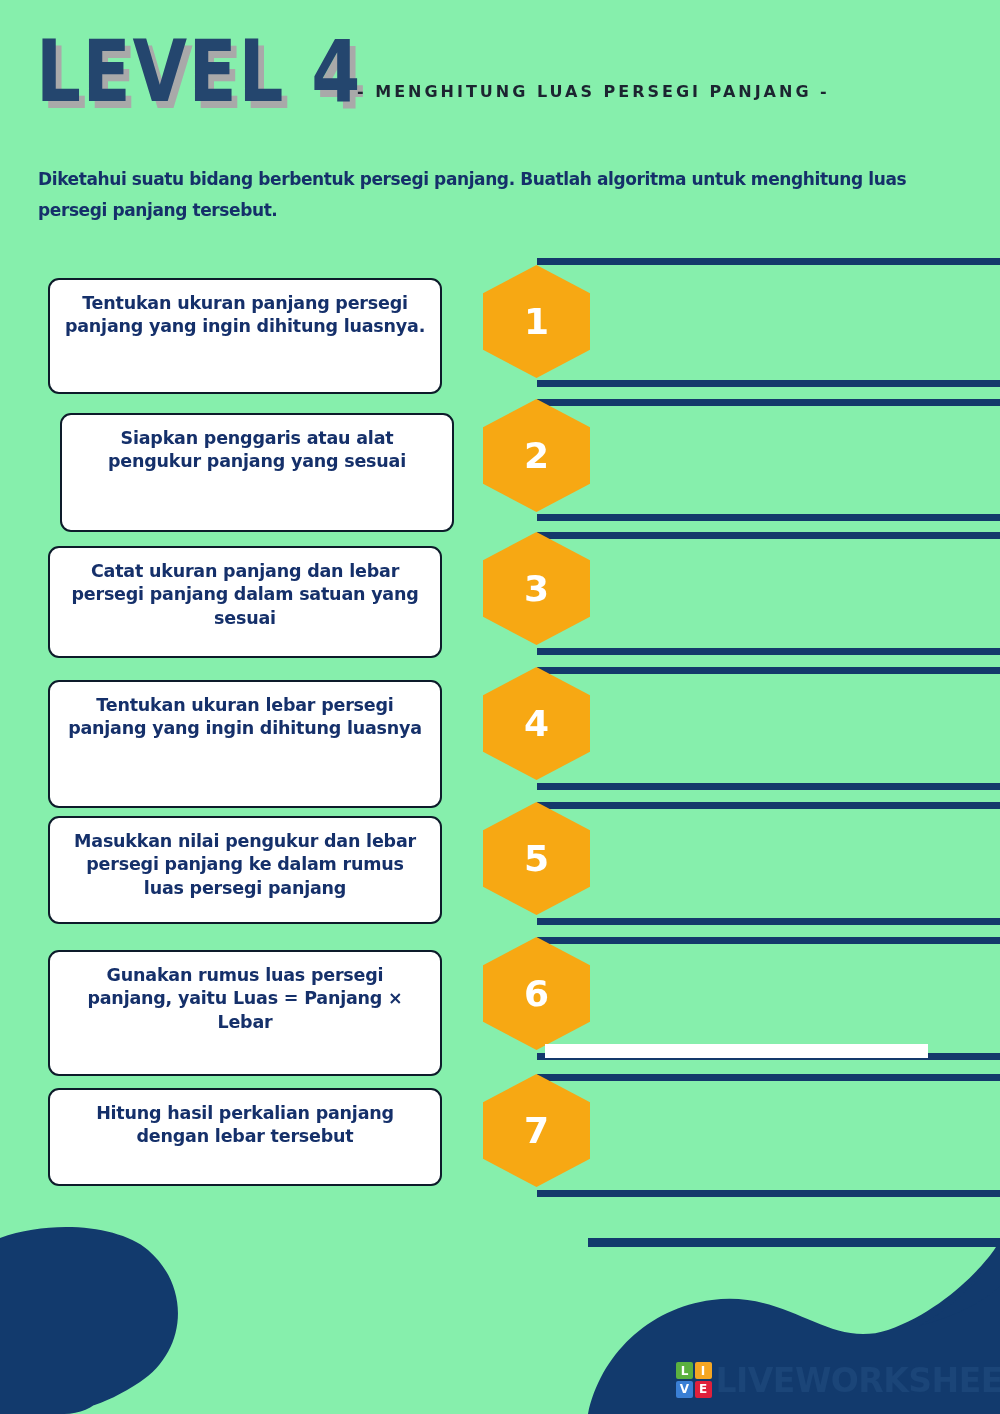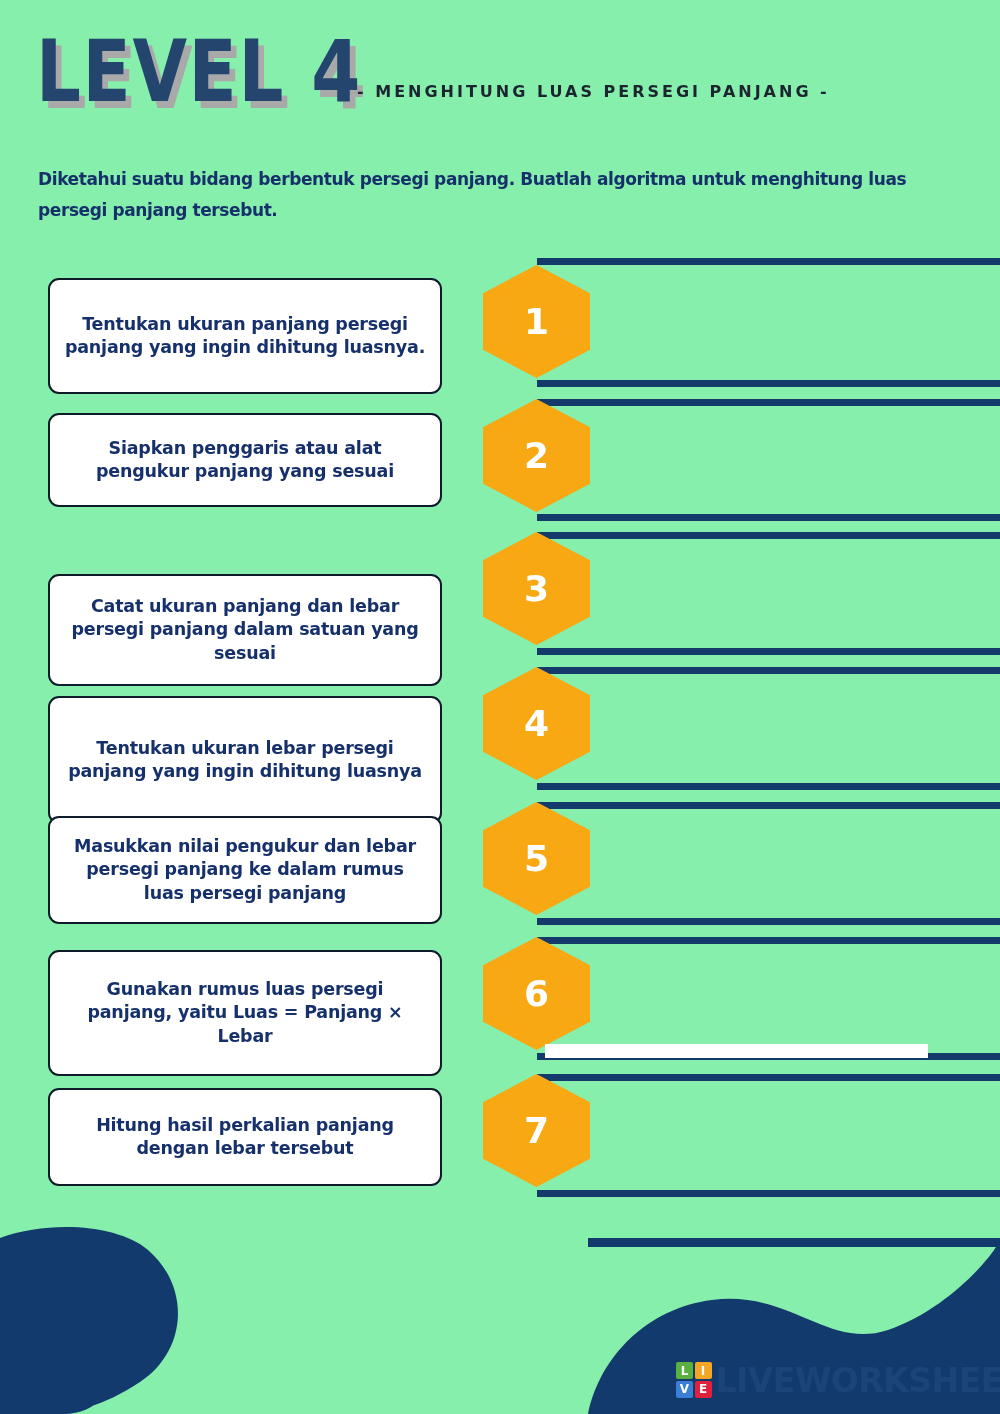--- a/index.html
+++ b/index.html
@@ -79,23 +79,23 @@
 
   .step-box {
     position: absolute;
     left: 48px;
     box-sizing: border-box;
     border: 2.6px solid #0d1b2a;
     border-radius: 11px;
     background: #ffffff;
     width: 394px;
     display: flex;
-    align-items: center;
+    align-items: flex-start;
     justify-content: center;
-    padding: 2px 14px;
+    padding: 12px 14px;
   }
   .step-box-text {
     font-family: "DejaVu Sans", sans-serif;
     font-size: 17.5px;
     font-weight: bold;
     color: #15306a;
     text-align: center;
     line-height: 1.34;
     letter-spacing: -0.2px;
   }
@@ -193,41 +193,41 @@
         <div class="step-box" style="top: 22px; height: 116px;">
           <div class="step-box-text">Tentukan ukuran panjang persegi panjang yang ingin dihitung luasnya.</div>
         </div>
         <div class="hexagon" style="top: 9px; height: 113px;">
           <div class="hex-number">1</div>
         </div>
       </div>
       <div class="step-row" style="position: absolute; left: 0px; top: 0px; height: 0px;">
         <div class="answer-line" style="top: 143px;"></div>
         <div class="answer-line" style="top: 258px;"></div>
-        <div class="step-box" style="top: 157px; height: 94px;">
+        <div class="step-box" style="top: 157px; height: 119px; margin-left: 12px;">
           <div class="step-box-text">Siapkan penggaris atau alat pengukur panjang yang sesuai</div>
         </div>
         <div class="hexagon" style="top: 143px; height: 113px;">
           <div class="hex-number">2</div>
         </div>
       </div>
       <div class="step-row" style="position: absolute; left: 0px; top: 0px; height: 0px;">
         <div class="answer-line" style="top: 276px;"></div>
         <div class="answer-line" style="top: 392px;"></div>
-        <div class="step-box" style="top: 290px; height: 112px; margin-top: 28px;">
+        <div class="step-box" style="top: 290px; height: 112px;">
           <div class="step-box-text">Catat ukuran panjang dan lebar persegi panjang dalam satuan yang sesuai</div>
         </div>
         <div class="hexagon" style="top: 276px; height: 113px;">
           <div class="hex-number">3</div>
         </div>
       </div>
       <div class="step-row" style="position: absolute; left: 0px; top: 0px; height: 0px;">
         <div class="answer-line" style="top: 411px;"></div>
         <div class="answer-line" style="top: 527px;"></div>
-        <div class="step-box" style="top: 440px; height: 128px;">
+        <div class="step-box" style="top: 424px; height: 128px;">
           <div class="step-box-text">Tentukan ukuran lebar persegi panjang yang ingin dihitung luasnya</div>
         </div>
         <div class="hexagon" style="top: 411px; height: 113px;">
           <div class="hex-number">4</div>
         </div>
       </div>
       <div class="step-row" style="position: absolute; left: 0px; top: 0px; height: 0px;">
         <div class="answer-line" style="top: 546px;"></div>
         <div class="answer-line" style="top: 662px;"></div>
         <div class="step-box" style="top: 560px; height: 108px;">

